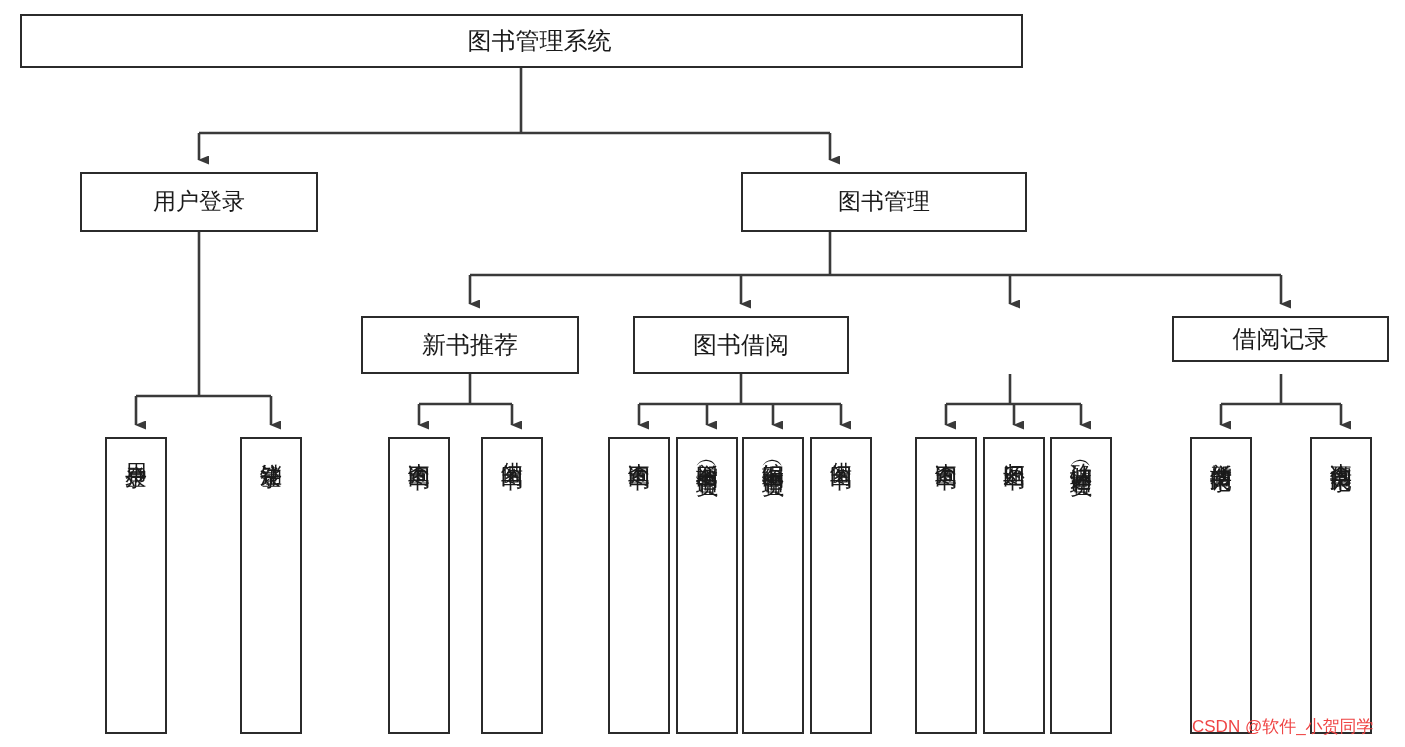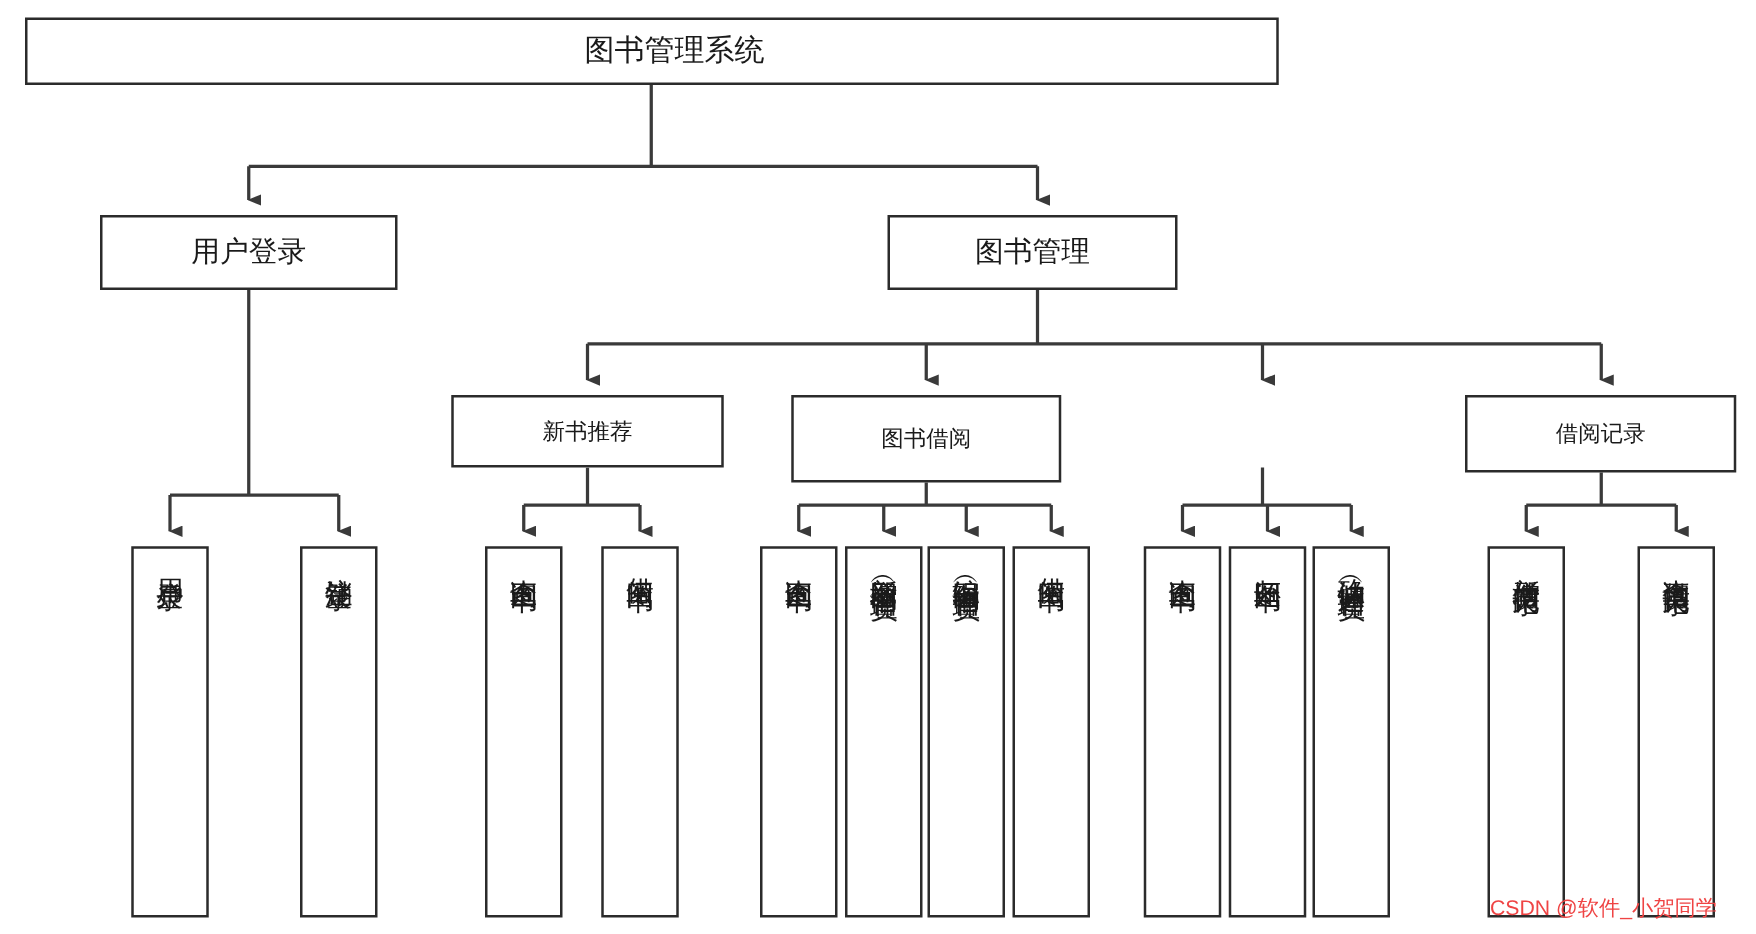--- a/index.html
+++ b/index.html
@@ -39,21 +39,21 @@
   }
   .node-label {
     color: #1a1a1a;
     font-family: "Liberation Sans", "DejaVu Sans", sans-serif;
     line-height: 1.12;
     text-align: center;
     white-space: pre;
   }
   .node-root .node-label { font-size: 24px; }
   .node-l1 .node-label  { font-size: 23px; }
-  .node-l2 .node-label  { font-size: 18px; }
+  .node-l2 .node-label  { font-size: 24px; }
   .node-leaf {
     align-items: flex-start;
     justify-content: center;
     padding-top: 6px;
   }
   .node-leaf .node-label {
     font-size: 22px;
     writing-mode: vertical-rl;
     text-orientation: upright;
     letter-spacing: 2px;
@@ -135,31 +135,31 @@
     </g>
   </svg>
 
   <div class="node-box node-root" style="left:20px; top:14px; width:1003px; height:54px;padding-left:36px;">
     <span class="node-label">图书管理系统</span>
   </div>
 
   <div class="node-box node-l1" style="left:80px; top:172px; width:238px; height:60px;">
     <span class="node-label">用户登录</span>
   </div>
-  <div class="node-box node-l1" style="left:710px; top:172px; width:232px; height:60px;">
+  <div class="node-box node-l1" style="left:741px; top:172px; width:286px; height:60px;">
     <span class="node-label">图书管理</span>
   </div>
 
   <div class="node-box node-l2" style="left:361px; top:316px; width:218px; height:58px;">
     <span class="node-label">新书推荐</span>
   </div>
-  <div class="node-box node-l2" style="left:633px; top:316px; width:216px; height:70px;">
+  <div class="node-box node-l2" style="left:633px; top:316px; width:216px; height:58px;">
     <span class="node-label">图书借阅</span>
   </div>
-  <div class="node-box node-l2" style="left:1172px; top:316px; width:217px; height:62px;">
+  <div class="node-box node-l2" style="left:1172px; top:316px; width:217px; height:46px;">
     <span class="node-label">借阅记录</span>
   </div>
 
   <div class="node-box node-leaf" style="left:105px; top:437px; width:62px; height:297px;">
     <span class="node-label">用户登录</span>
   </div>
   <div class="node-box node-leaf" style="left:240px; top:437px; width:62px; height:297px;">
     <span class="node-label">注销登录</span>
   </div>
   <div class="node-box node-leaf" style="left:388px; top:437px; width:62px; height:297px;">

